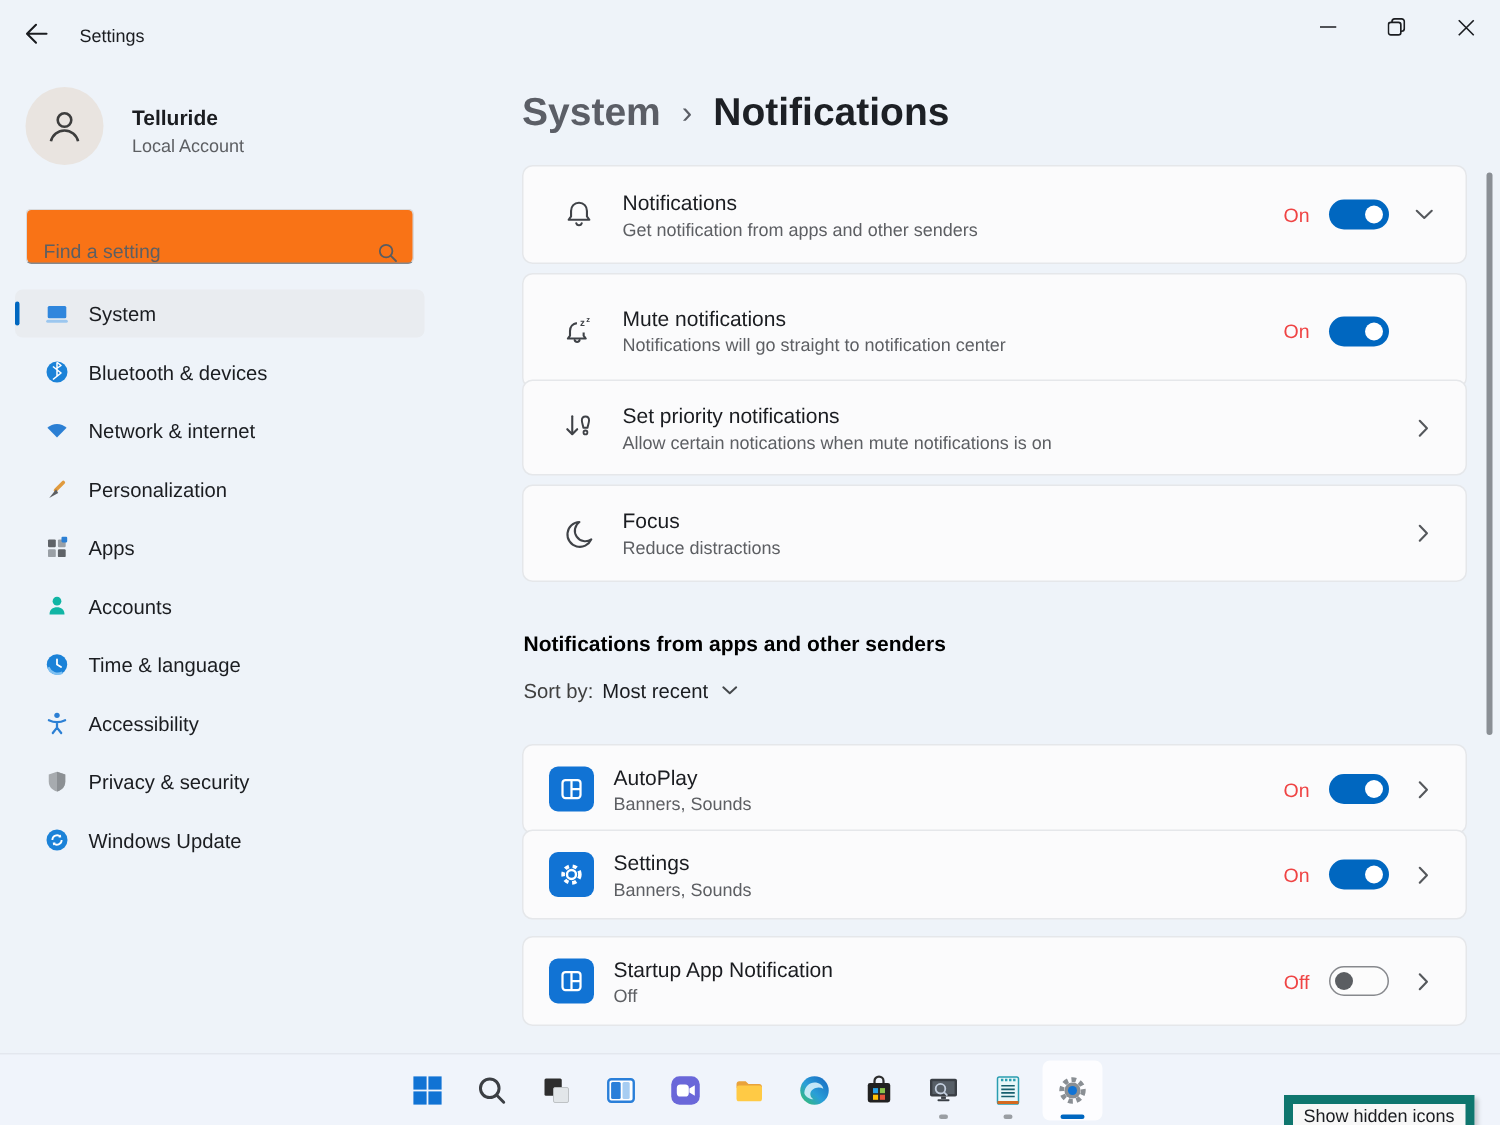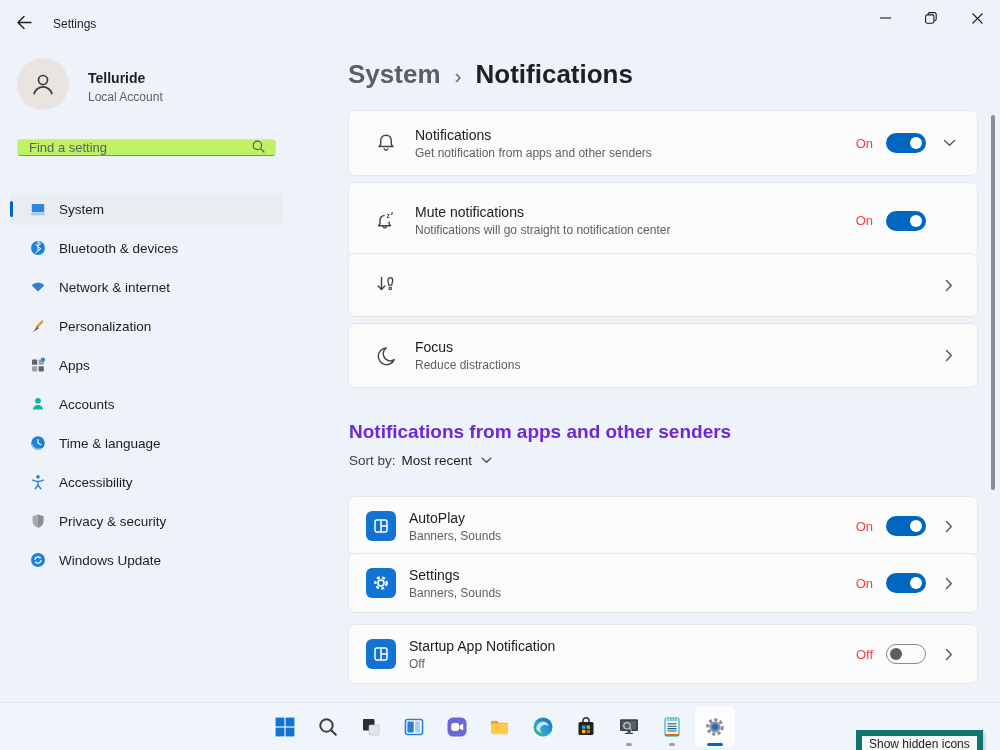--- a/index.html
+++ b/index.html
@@ -12,21 +12,21 @@
   
   .titlebar { position:absolute; top:0; left:0; right:0; height:40px; }
   .back-btn { position:absolute; left:13px; top:13px; width:22px; height:18px; display:flex; align-items:center; justify-content:center; cursor:default; }
   .win-title { position:absolute; left:53px; top:17px; font-size:12px; color:#1b1d21; }
   .wc { position:absolute; top:0; right:0; display:flex; }
   .wcb { width:46px; height:36px; display:flex; align-items:center; justify-content:center; }
   
   .avatar { position:absolute; left:17px; top:58px; width:52px; height:52px; border-radius:50%; background:#e9e4e0; display:flex; align-items:center; justify-content:center; }
   .user-name { position:absolute; left:88px; top:70px; font-size:14px; font-weight:700; color:#1b1d21; }
   .user-type { position:absolute; left:88px; top:90px; font-size:12px; color:#5d5f63; }
-  .search { position:absolute; left:17px; top:139px; width:259px; height:17px; background:#bef264; border:1px solid #d9dadc; border-bottom:1px solid #85888c; border-radius:4px; display:flex; align-items:flex-start; }
+  .search { position:absolute; left:17px; top:139px; width:259px; height:37px; background:#f97316; border:1px solid #d9dadc; border-bottom:1px solid #85888c; border-radius:4px; display:flex; align-items:flex-end; }
   .search input { border:none; outline:none; background:transparent; flex:1; font-size:13px; padding:0 6px 0 11px; font-family:inherit; color:#1b1d21; }
   .search input::placeholder { color:#5d5f63; }
   .search .mag { margin-right:10px; display:flex; }
   .nav { position:absolute; left:10px; top:193px; width:273px; }
   .nitem { height:32px; margin-bottom:7px; border-radius:5px; display:flex; align-items:center; position:relative; }
   .nitem.sel { background:#e9ecf0; }
   .pill { position:absolute; left:0; top:8px; width:3px; height:16px; border-radius:2px; background:#0067c0; }
   .nic { margin-left:20px; width:16px; height:16px; flex:none; display:flex; }
   .nlbl { margin-left:13px; font-size:13.5px; color:#1b1d21; }
   
@@ -40,21 +40,21 @@
   .t { font-size:14px; color:#1a1c20; }
   .s { font-size:12px; color:#5d5f63; margin-top:3px; }
   .sp { flex:1; }
   .state { font-size:13px; color:#ef4444; margin-right:13px; }
   .tg { width:40px; height:20px; border-radius:10px; position:relative; flex:none; }
   .tg.on { background:#0067c0; }
   .tg.on i { position:absolute; right:4px; top:4px; width:12px; height:12px; border-radius:50%; background:#fff; }
   .tg.off { background:#fcfcfc; border:1px solid #87898d; }
   .tg.off i { position:absolute; left:3px; top:3px; width:12px; height:12px; border-radius:50%; background:#5b5e62; }
   .chev { margin-left:16px; width:14px; display:flex; justify-content:center; flex:none; }
-  .section-title { position:absolute; left:349px; top:421px; font-size:19px; font-weight:700; color:#6d28d9; }
+  .section-title { position:absolute; left:349px; top:421px; font-size:14px; font-weight:700; color:#000000; }
   .sort { position:absolute; left:349px; top:453px; display:flex; align-items:center; font-size:13.5px; }
   .sort-label { color:#404040; }
   .sort-value { color:#1a1c20; margin-left:6px; }
   .sort .schev { margin-left:9px; display:flex; }
   .appic { margin-left:17px; width:30px; height:30px; border-radius:6px; background:#1173d4; flex:none; display:flex; align-items:center; justify-content:center; }
   .approw .txt { margin-left:13px; }
   
   .scrollbar { position:absolute; left:991px; top:115px; width:4px; height:375px; border-radius:2px; background:#8a8f95; }
   
   .taskbar { position:absolute; left:0; right:0; bottom:0; height:48px; background:#f0f4fb; border-top:1px solid rgba(0,0,0,0.05); }
@@ -265,20 +265,24 @@
 
 <div class="card" style="top:253px;height:64px">
   <span class="ic">
       <svg width="24" height="24" viewBox="0 0 24 24">
         <path d="M7.5 4.5v11.6" stroke="#3f4247" stroke-width="1.4" fill="none" stroke-linecap="round"></path>
         <path d="M4.2 13.1l3.3 3.4 3.3-3.4" fill="none" stroke="#3f4247" stroke-width="1.4" stroke-linecap="round" stroke-linejoin="round"></path>
         <path d="M16.3 4.6c1.5 0 2.4 1.1 2.4 2.6 0 1.9-.8 3.2-1 4.9h-2.8c-.2-1.7-1-3-1-4.9 0-1.5.9-2.6 2.4-2.6z" fill="none" stroke="#3f4247" stroke-width="1.3" stroke-linejoin="round"></path>
         <circle cx="16.3" cy="15.3" r="1.3" fill="none" stroke="#3f4247" stroke-width="1.2"></circle>
       </svg>
     </span>
+  <span class="txt">
+    <div class="t">Set priority notifications</div>
+    <div class="s">Allow certain notications when mute notifications is on</div>
+  </span>
   <span class="sp"></span>
   <span class="chev">
       <svg width="8" height="13" viewBox="0 0 8 13">
         <path d="M1.5 1.5L6.3 6.5 1.5 11.5" fill="none" stroke="#55585c" stroke-width="1.4" stroke-linecap="round" stroke-linejoin="round"></path>
       </svg>
     </span>
 </div>
 
 <div class="card" style="top:323px;height:65px">
   <span class="ic">

